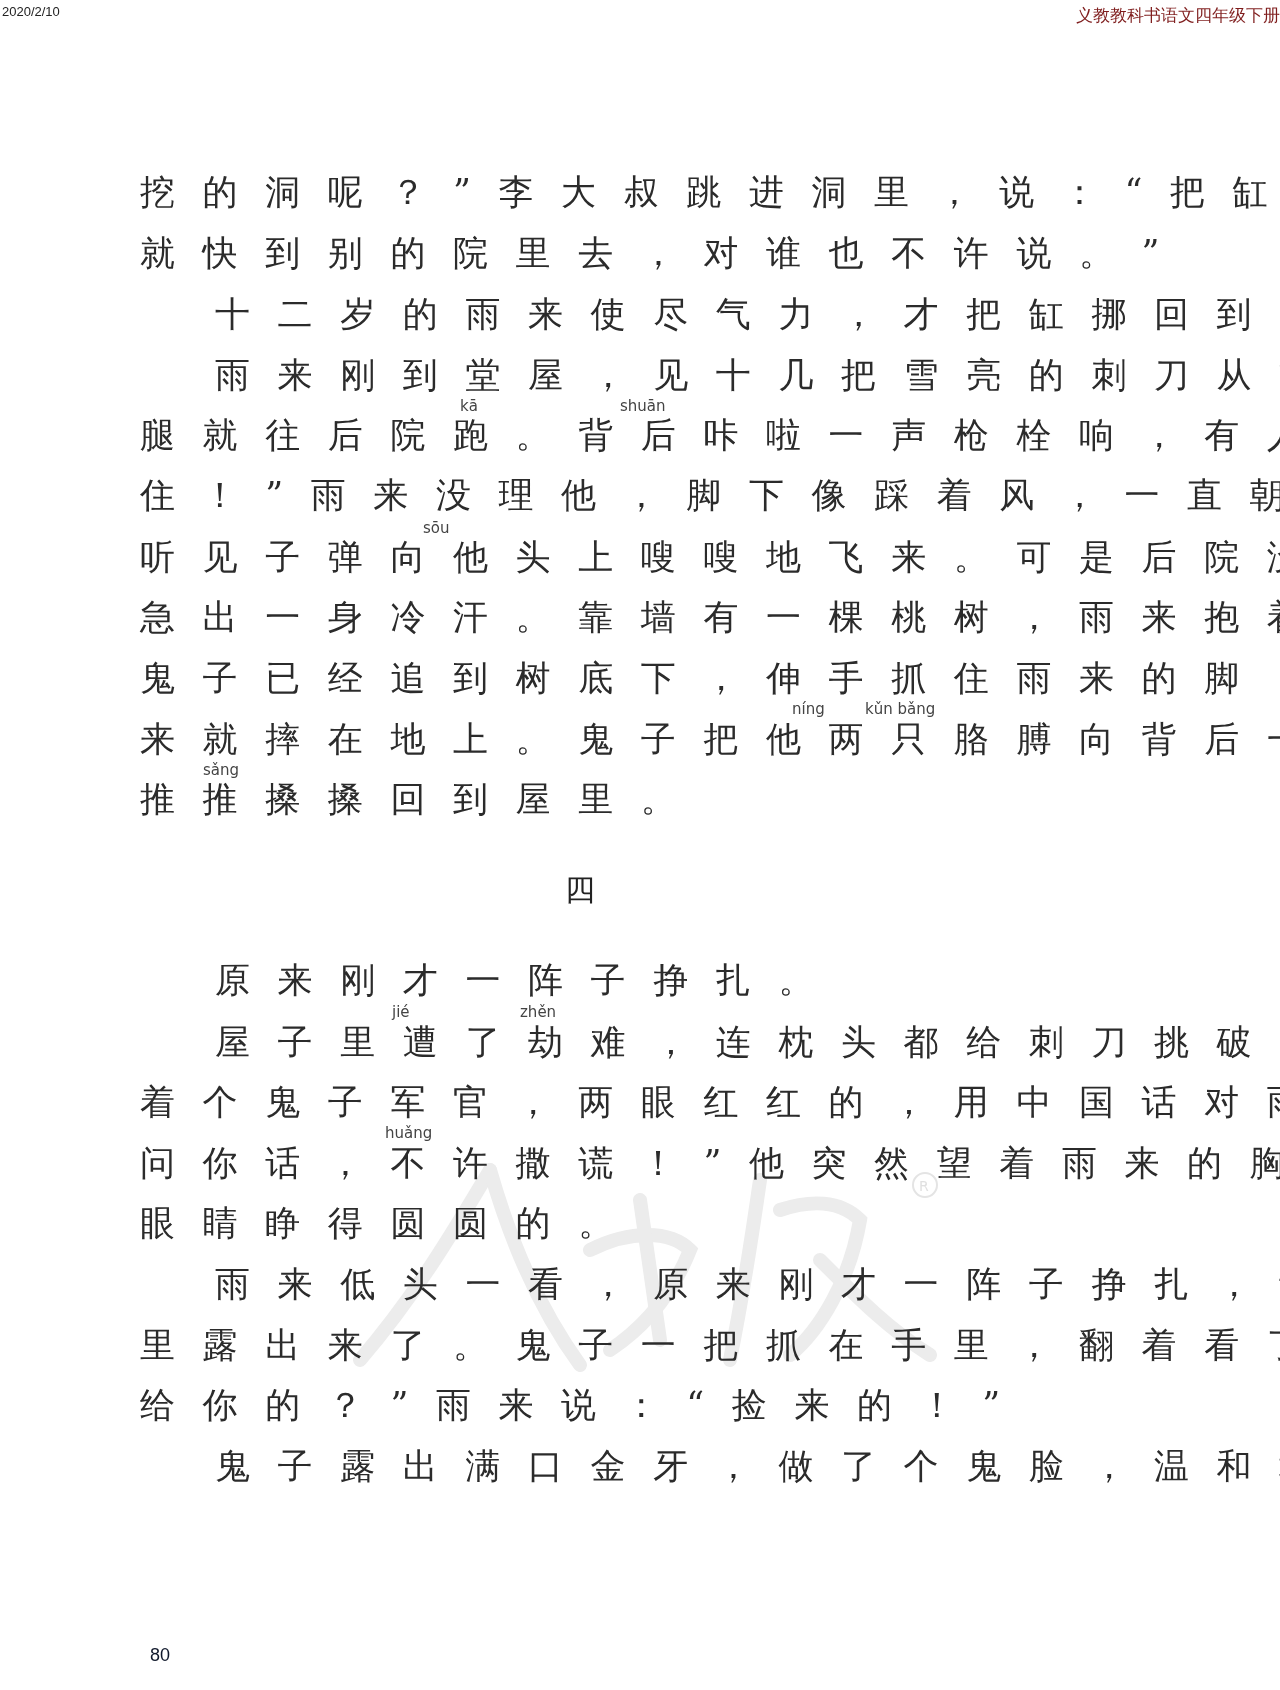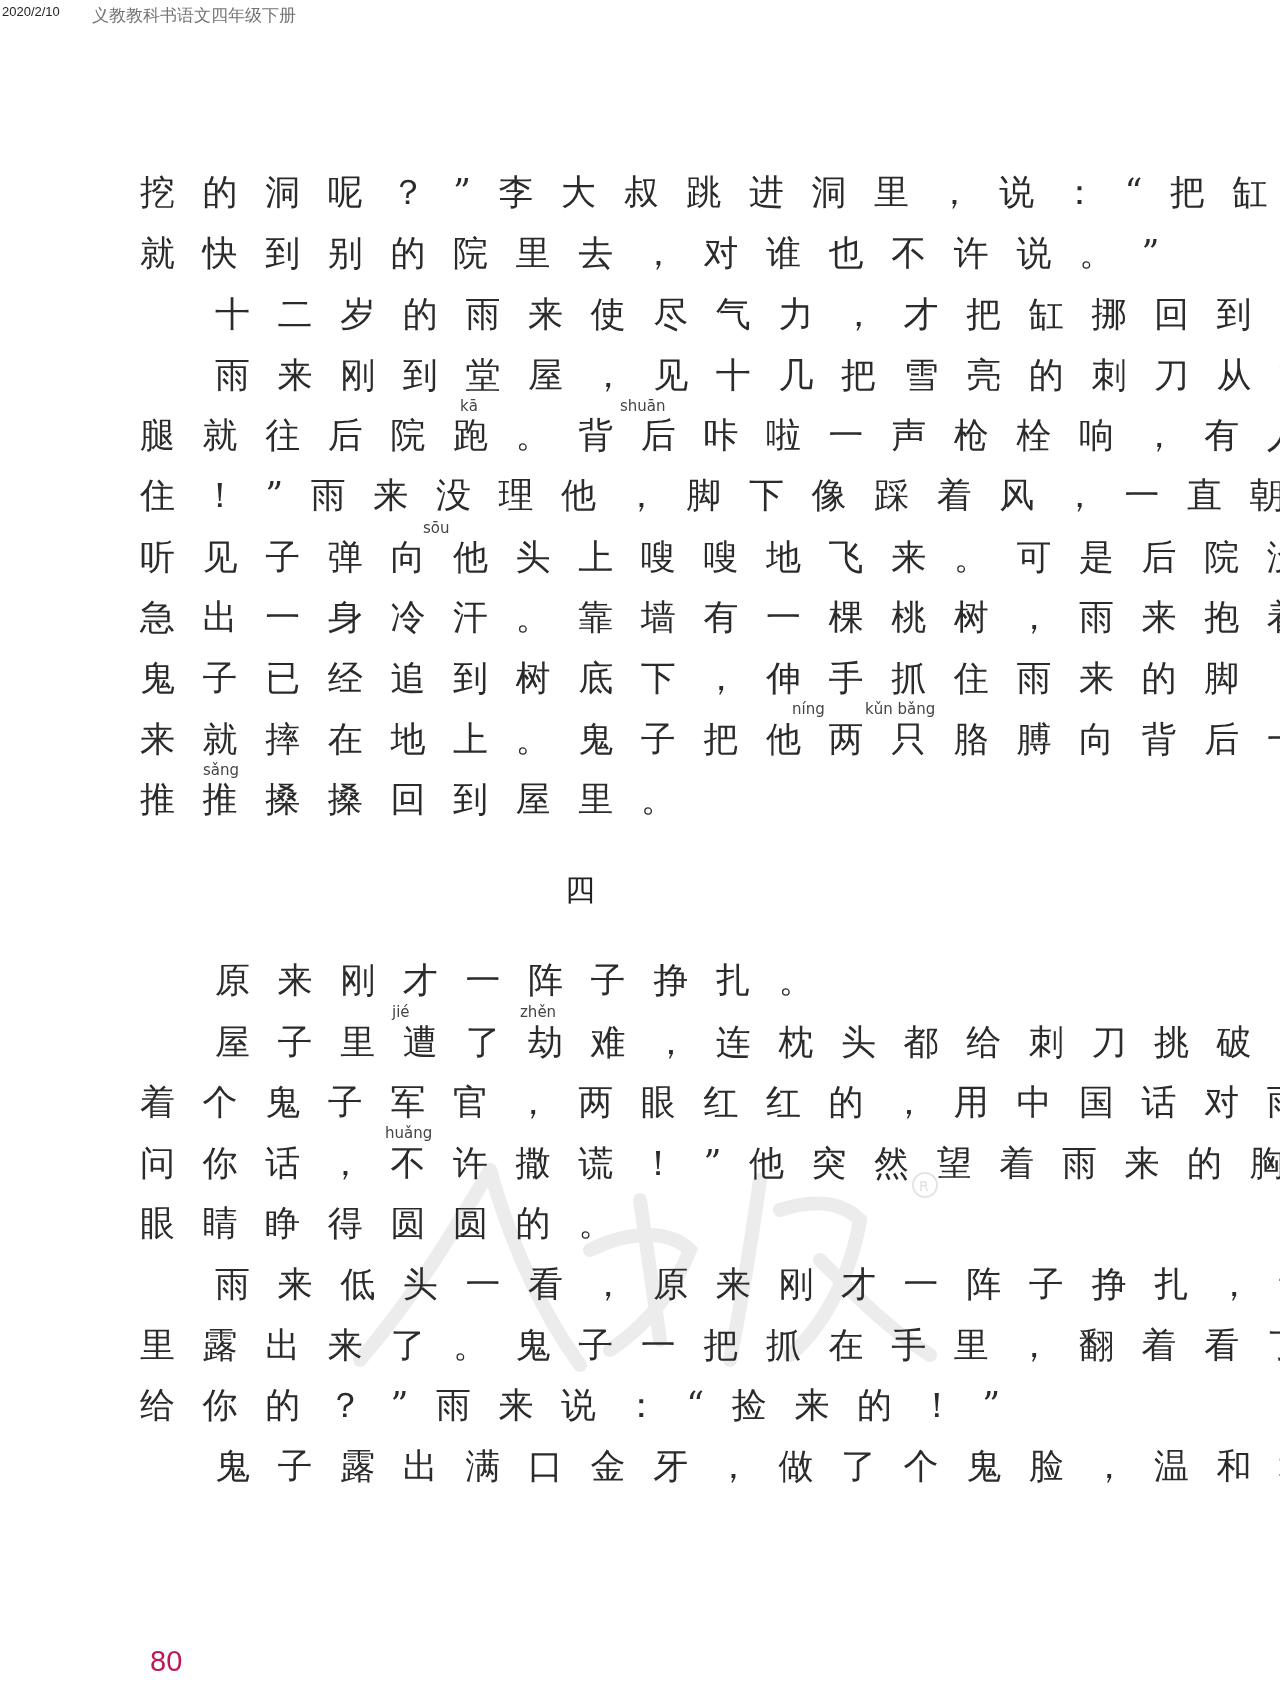--- a/index.html
+++ b/index.html
@@ -1,31 +1,31 @@
 <!DOCTYPE html>
 <html><head>
 <meta charset="utf-8">
 <style>
   html, body { margin:0; padding:0; background:#ffffff; }
   body { width:1280px; height:1690px; position:relative; overflow:hidden;
          font-family:"DejaVu Serif", "Liberation Serif", serif; color:#2a2a2a; }
   .hdr-date { position:absolute; left:2px; top:4px; font-family:"Liberation Sans", sans-serif;
               font-size:13px; color:#222; }
-  .hdr-title { position:absolute; left:0; right:0; top:4px; text-align:left;
-               font-family:"DejaVu Sans", sans-serif; font-size:17px; color:#737373; padding-left:92px; }
+  .hdr-title { position:absolute; left:0; right:0; top:4px; text-align:right;
+               font-family:"DejaVu Sans", sans-serif; font-size:17px; color:#7f1d1d; padding-left:92px; }
   .page { position:absolute; left:140px; top:0; width:890px; }
   .line { position:absolute; left:0; height:44px; font-size:35px; line-height:44px;
           white-space:nowrap; letter-spacing:27.6px; color:#2b2b2b; }
   .line.indent { left:75px; }
   .heading { position:absolute; left:0; width:880px; text-align:center; font-size:30px;
              line-height:40px; color:#222; }
   .pinyin { position:absolute; font-family:"DejaVu Sans", "Liberation Sans", sans-serif;
             font-size:15px; color:#444; line-height:20px; white-space:nowrap; letter-spacing:0; }
   .pageno { position:absolute; left:150px; top:1645px; font-family:"Liberation Sans", sans-serif;
-            font-size:29px; color:#be185d; }
+            font-size:18px; color:#0f172a; }
   .watermark { position:absolute; left:340px; top:1140px; width:620px; height:240px;
                pointer-events:none; }
 </style>
 </head>
 <body>
 
 <div class="hdr-date">2020/2/10</div>
 <div class="hdr-title">义教教科书语文四年级下册</div>
 
 <svg class="watermark" viewBox="0 0 620 240">

